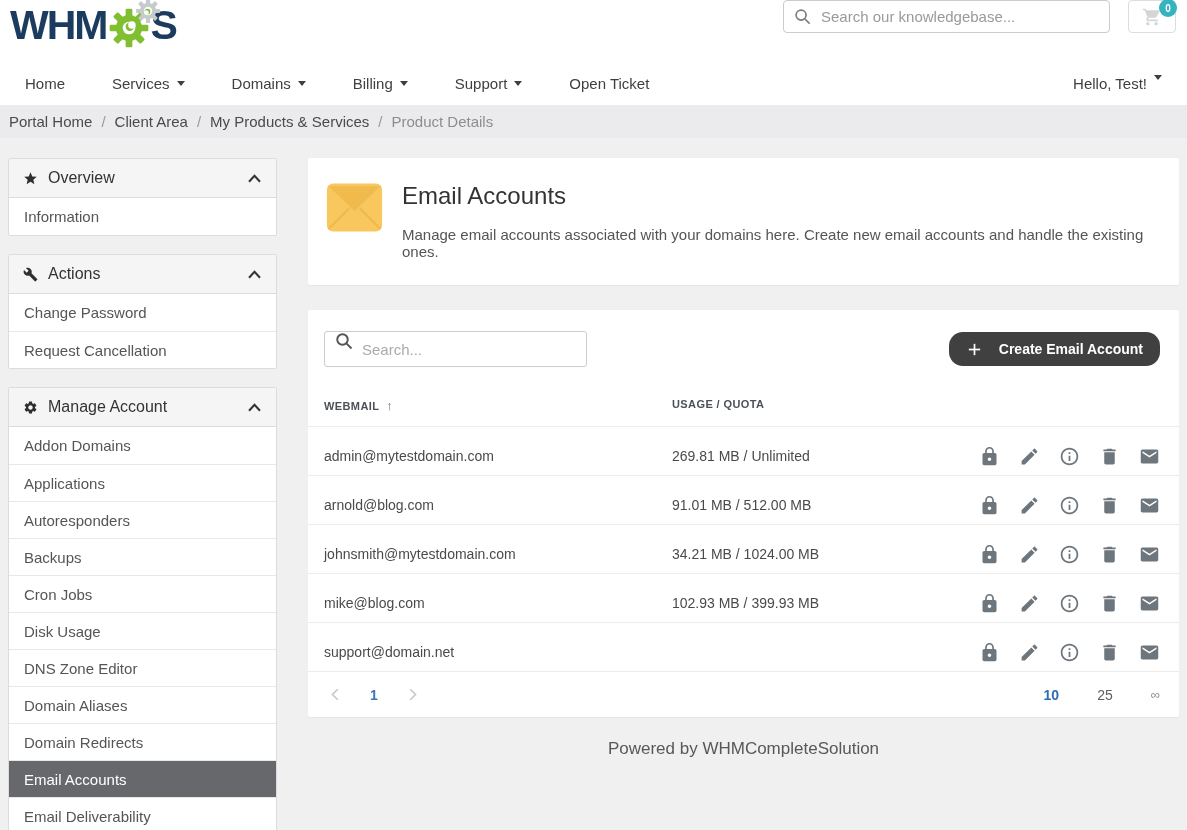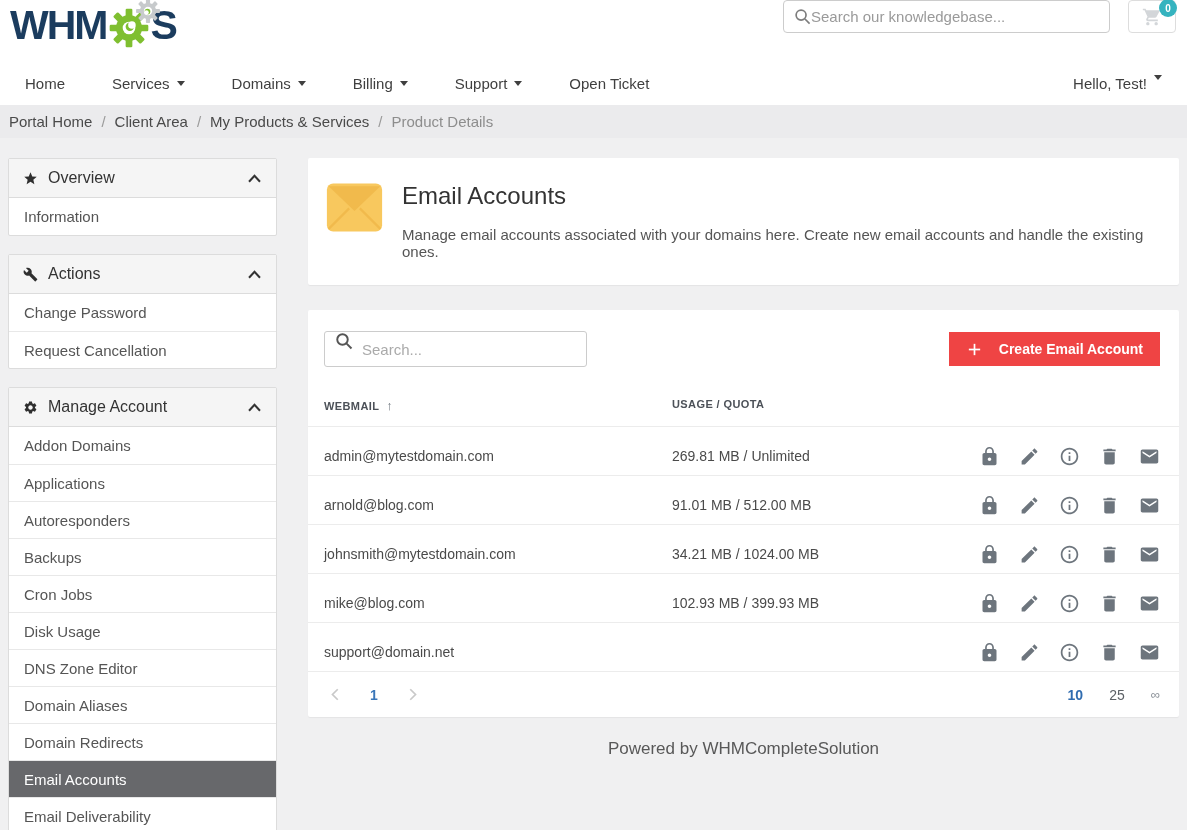--- a/index.html
+++ b/index.html
@@ -9,21 +9,21 @@
 
   
   .top-header { height:62px; display:flex; align-items:flex-start; padding:0 11px 0 10px; background:#fff; }
   .logo { display:flex; align-items:center; font-weight:bold; font-size:41px; letter-spacing:-2px; color:#1b3c5e; cursor:pointer; line-height:1; }
   .logo .gear-wrap { position:relative; width:46px; height:50px; margin:0 0 0 2px; }
   .logo .gear-big { position:absolute; left:0; top:7px; width:42px; height:42px; }
   .logo .gear-small { position:absolute; right:-7px; top:-2px; width:26px; height:26px; }
   .logo .s-letter { margin-left:-4px; }
   .kb-search { margin-left:auto; width:327px; height:33px; border:1px solid #ccc; border-radius:4px; display:flex; align-items:center; padding:0 10px; }
   .kb-search svg { flex-shrink:0; }
-  .kb-search input { border:0; outline:0; flex:1; font-size:15px; color:#555; font-family:inherit; }
+  .kb-search input { border:0; outline:0; flex:1; margin-left:10px; font-size:15px; color:#555; font-family:inherit; }
   .kb-search input::placeholder { color:#9a9a9a; }
   .cart-btn { position:relative; margin-left:18px; width:48px; height:33px; border:1px solid #ddd; border-radius:4px; background:#fff; display:flex; align-items:center; justify-content:center; cursor:pointer; }
   .cart-badge { position:absolute; top:-2px; right:-2px; width:18px; height:18px; border-radius:50%; background:#35b3bf; color:#fff; font-size:10px; font-weight:bold; display:flex; align-items:center; justify-content:center; }
 
   
   .main-nav { height:43px; display:flex; align-items:center; padding:0 25px; background:#fff; }
   .nav-items { display:flex; align-items:center; gap:47px; }
   .nav-item { font-size:15px; color:#3f3f3f; cursor:pointer; display:flex; align-items:center; white-space:nowrap; }
   .caret { display:inline-block; width:0; height:0; border-left:4px solid transparent; border-right:4px solid transparent; border-top:5px solid #3f3f3f; margin-left:7px; }
   .user-menu { margin-left:auto; font-size:15px; color:#3f3f3f; display:flex; align-items:flex-start; cursor:pointer; }
@@ -54,36 +54,36 @@
   .page-header-card { position:relative; height:127px; padding:24px 24px 0 94px; margin-bottom:25px; }
   .page-icon { position:absolute; left:18px; top:23px; }
   .page-title { font-size:24px; font-weight:400; color:#333; margin-bottom:16px; }
   .page-desc { font-size:15px; color:#555; }
 
   
   .toolbar { display:flex; align-items:center; justify-content:space-between; padding:21px 19px 18px 16px; }
   .table-search { width:263px; height:36px; border:1px solid #ccc; border-radius:3px; display:flex; padding:0 10px; }
   .table-search input { border:0; outline:0; flex:1; margin-left:9px; font-size:15px; color:#555; font-family:inherit; }
   .table-search input::placeholder { color:#aaa; }
-  .create-btn { background:#ef4444; border:0; color:#fff; height:34px; border-radius:0; padding:0 17px; font-size:14px; font-weight:bold; display:flex; align-items:center; gap:16px; cursor:pointer; font-family:inherit; }
+  .create-btn { background:#404040; border:0; color:#fff; height:34px; border-radius:14px; padding:0 17px; font-size:14px; font-weight:bold; display:flex; align-items:center; gap:16px; cursor:pointer; font-family:inherit; }
   .thead { display:flex; padding:13px 16px 13px; font-size:11px; font-weight:bold; color:#4c5158; letter-spacing:0.4px; }
   .th-webmail { width:348px; display:flex; align-items:center; cursor:pointer; }
   .sort-arrow { font-size:13px; font-weight:normal; color:#6d757d; margin-left:7px; }
   .th-usage { flex:1; cursor:pointer; }
   .trow { display:flex; align-items:center; height:49px; padding:10px 19px 0 16px; border-top:1px solid #ececec; }
   .td-webmail { width:348px; font-size:14px; color:#4a4a4a; }
   .td-usage { flex:1; font-size:14px; color:#4a4a4a; }
   .row-actions { display:flex; align-items:center; gap:19px; margin-left:auto; }
   .action-btn { color:#6d757d; display:flex; cursor:pointer; }
   .action-btn svg { width:21px; height:21px; }
   .tfoot { display:flex; align-items:center; justify-content:space-between; height:46px; border-top:1px solid #ececec; padding:0 19px 0 21px; }
   .pager { display:flex; align-items:center; gap:27px; }
   .pager-chev { display:flex; cursor:pointer; }
   .pager-page { font-size:14px; font-weight:bold; color:#3a76b8; cursor:pointer; }
-  .page-sizes { display:flex; align-items:center; gap:26px; }
+  .page-sizes { display:flex; align-items:center; gap:38px; }
   .page-size { font-size:14px; color:#5c6166; cursor:pointer; }
   .page-size.active { color:#2f6cb0; font-weight:bold; }
   .page-size.inf { font-size:13px; color:#8b9198; }
 
   .footer-note { margin-top:22px; text-align:center; font-size:17px; color:#585858; cursor:pointer; }
 </style>
 </head>
 <body>
 
 <div class="app">

